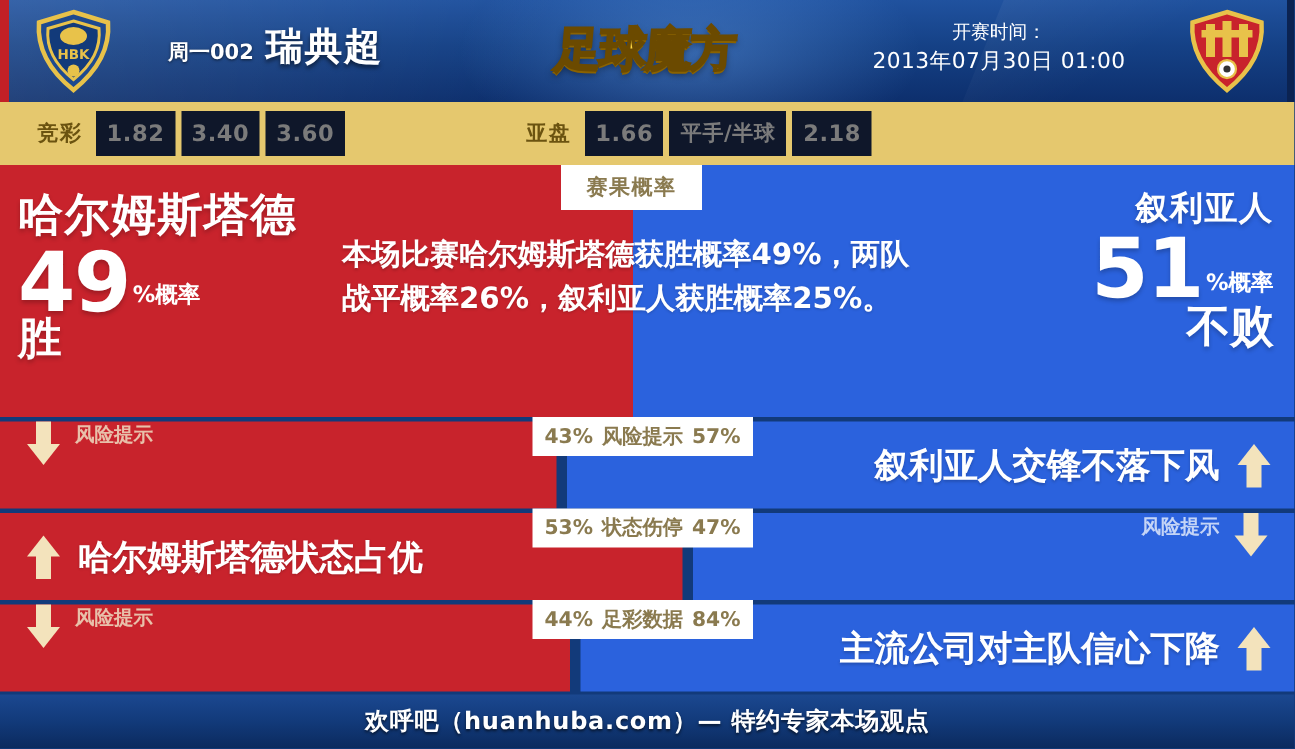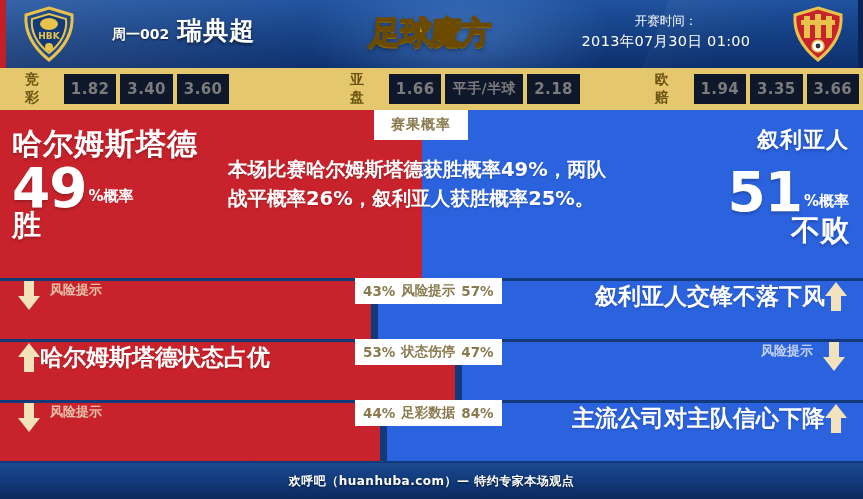--- a/index.html
+++ b/index.html
@@ -137,21 +137,21 @@
     text-shadow: 0 2px 3px rgba(0,0,0,0.22);
   }
 
   .away-block {
     position: absolute; right: 14px; top: 18px; color: #fff; text-align: right; z-index: 3;
   }
   .away-team {
     font-size: 22px; font-weight: bold; letter-spacing: 1px; line-height: 1.05;
     text-shadow: 0 2px 3px rgba(0,0,0,0.22);
   }
-  .away-pct-line { display: flex; align-items: flex-end; justify-content: flex-end; margin-top: 15px; }
+  .away-pct-line { display: flex; align-items: flex-end; justify-content: flex-end; margin-top: 2px; }
   .away-outcome {
     font-size: 29px; font-weight: bold; line-height: 1.05; margin-top: -4px;
     text-shadow: 0 2px 3px rgba(0,0,0,0.22);
   }
 
   .summary {
     position: absolute; left: 228px; top: 46px; width: 396px; color: #ffffff;
     font-size: 19.5px; font-weight: bold; line-height: 1.47; z-index: 4;
     text-shadow: 0 1px 2px rgba(0,0,0,0.2);
   }
@@ -164,23 +164,23 @@
   .bar-blue {
     position: absolute; top: 0; right: 0; height: 58px; background: #2b62dd;
   }
   .stat-chip {
     position: absolute; top: -3px; height: 26px; background: #ffffff;
     color: #8a7a4f; font-size: 13.5px; font-weight: bold;
     display: flex; align-items: center; justify-content: center; gap: 6px;
     padding: 0 8px; z-index: 6; white-space: nowrap;
   }
   .headline {
-    position: absolute; top: 0; height: 58px; display: flex; align-items: flex-start;
+    position: absolute; top: 0; height: 58px; display: flex; align-items: center;
     color: #ffffff; font-size: 23px; font-weight: bold; z-index: 5;
-    text-shadow: 0 1px 2px rgba(0,0,0,0.2); 
+    text-shadow: 0 1px 2px rgba(0,0,0,0.2); gap: 12px;
   }
   .headline.left { left: 18px; }
   .headline.right { right: 16px; }
   .risk {
     position: absolute; top: 0; height: 58px; display: flex; 
     z-index: 5; gap: 10px;
   }
   .risk.left { left: 18px; }
   .risk.right { right: 18px; }
   .risk-text { color: #f0e2c8; font-size: 13px; font-weight: bold; opacity: 0.85; }
@@ -201,21 +201,21 @@
   .arrow.up .head { bottom: 15px; border-bottom: 14px solid #f3e3bc; }
 
   
   .footer {
     position: absolute; left: 0; bottom: 0; width: 863px; height: 36px;
     background: linear-gradient(180deg, #1b4890 0%, #123a7a 50%, #0b2a5e 100%);
     display: flex; align-items: center; justify-content: center;
     border-top: 1px solid #0a2char;
   }
   .footer-text {
-    color: #ffffff; font-size: 12px; font-weight: bold; letter-spacing: 0.5px;
+    color: #ffffff; font-size: 16px; font-weight: bold; letter-spacing: 0.5px;
     text-shadow: 0 1px 2px rgba(0,0,0,0.6);
   }
 </style>
 </head>
 <body>
 
 <div class="page">
 
   <div class="header">
     <div class="hdr-left-bar"></div>
@@ -266,26 +266,20 @@
       <span class="odds-cell">3.60</span>
     </div>
     <div class="sp-a"></div>
     <div class="odds-group">
       <span class="odds-label">亚盘</span>
       <span class="odds-cell">1.66</span>
       <span class="odds-cell wide">平手/半球</span>
       <span class="odds-cell">2.18</span>
     </div>
     <div class="sp-b"></div>
-    <div class="odds-group">
-      <span class="odds-label">欧赔</span>
-      <span class="odds-cell">1.94</span>
-      <span class="odds-cell">3.35</span>
-      <span class="odds-cell">3.66</span>
-    </div>
   </div>
 
   <div class="body-wrap">
 
     <div class="prob-panel">
       <div class="prob-red"></div>
       <div class="prob-blue"></div>
 
       <div class="tab-chip">赛果概率</div>
 

